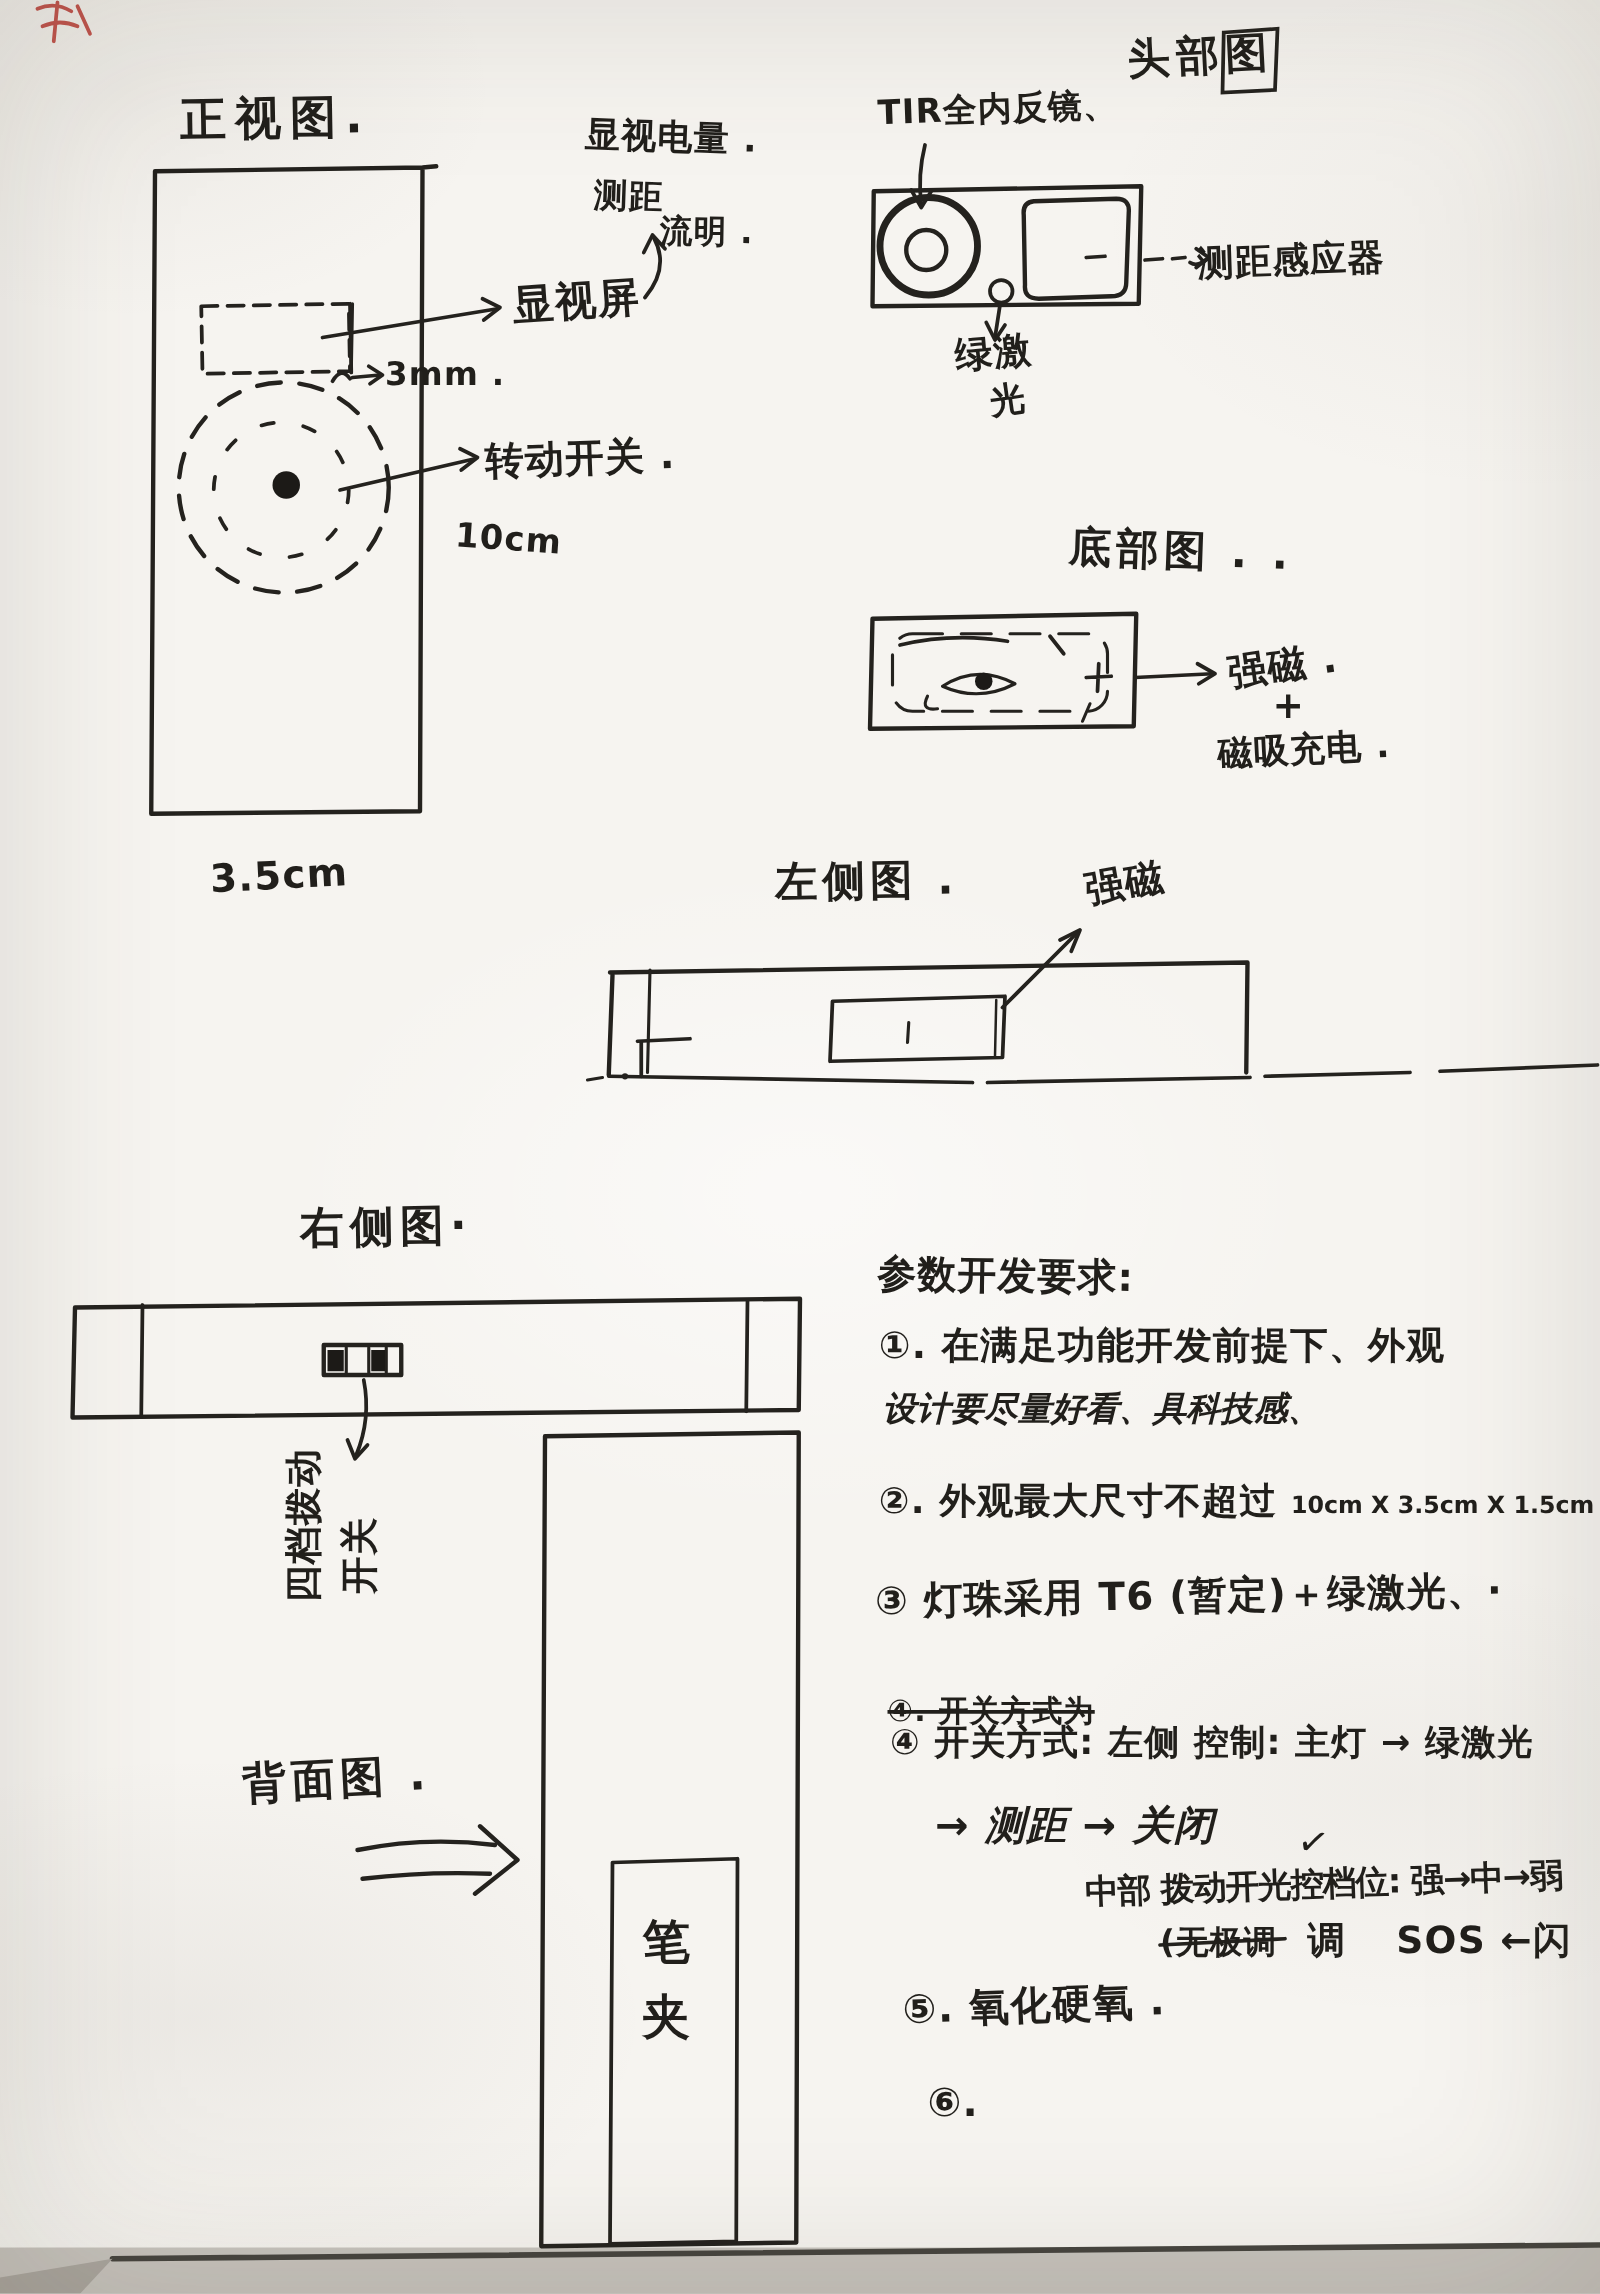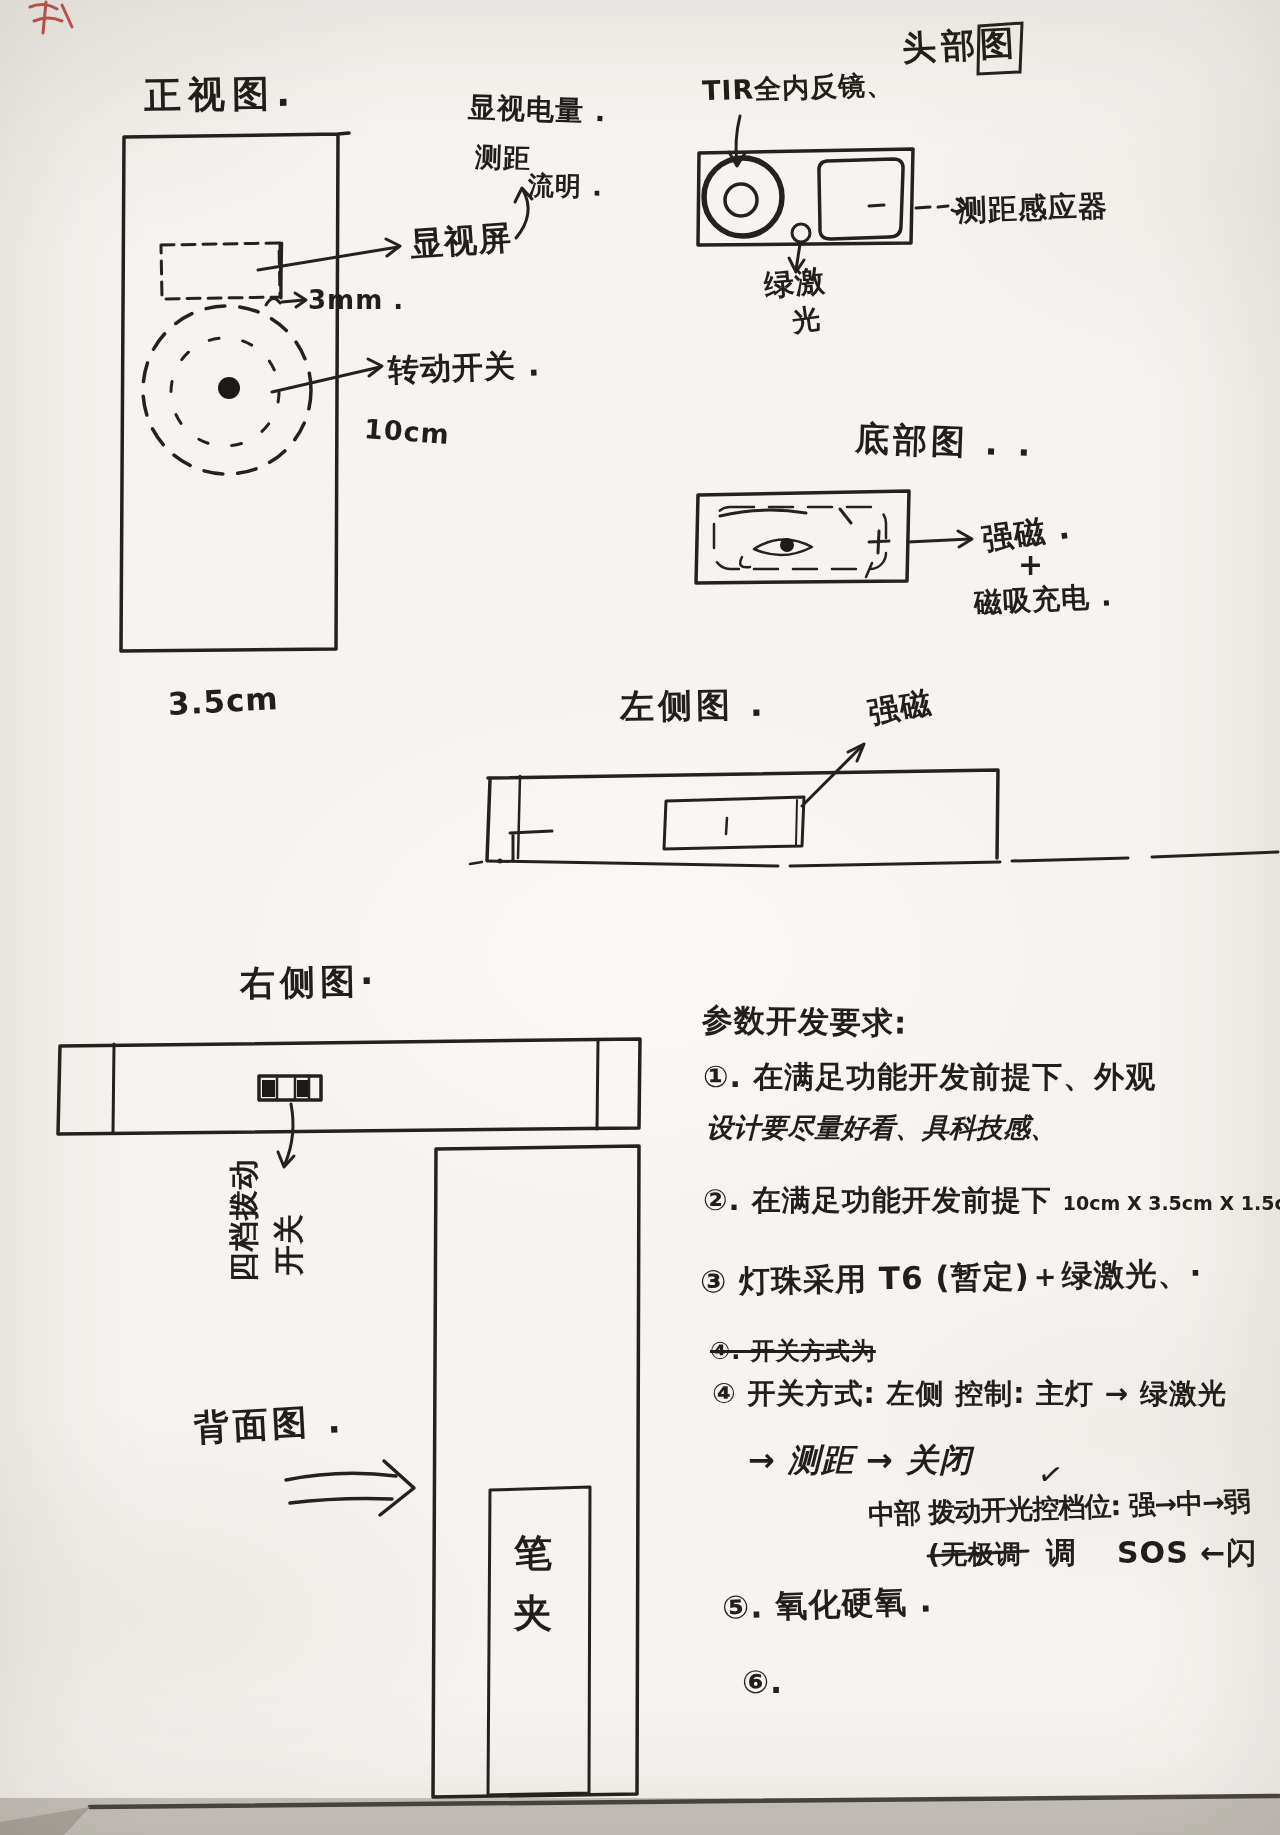--- a/index.html
+++ b/index.html
@@ -12,21 +12,21 @@
       radial-gradient(600px 380px at 50% 52%, rgba(255,255,255,.5), transparent 70%),
       radial-gradient(520px 300px at 12% 88%, rgba(110,100,88,.08), transparent 70%),
       radial-gradient(420px 260px at 88% 78%, rgba(110,100,88,.05), transparent 70%);
     font-family:"DejaVu Sans", sans-serif;
   }
   .vignette{position:absolute;inset:0;box-shadow:inset 0 0 150px rgba(70,60,45,.16);pointer-events:none;z-index:40;}
   .lbl{
     position:absolute;font-family:"DejaVu Sans", sans-serif;font-weight:600;
     color:#211f1b;white-space:nowrap;line-height:1.15;letter-spacing:1px;
   }
-  .struck{text-decoration:line-through;text-decoration-thickness:3px;}
+  .struck{text-decoration:line-through;text-decoration-thickness:3px;margin-top:18px;}
   svg.linework{position:absolute;left:0;top:0;z-index:5;}
   .lbl{z-index:10;}
   .table-band{position:absolute;left:0;top:1798px;width:1280px;height:37px;background:#c7c3bd;z-index:1;}
 </style>
 </head>
 <body>
 
 <div id="canvas">
 
   <div class="table-band"></div>
@@ -182,21 +182,21 @@
   <div class="lbl" style="left:194px;top:1404px;font-size:35px;letter-spacing:4px;transform:rotate(-3deg);">背面图 .</div>
   <div class="lbl" style="left:514px;top:1532px;font-size:38px;">笔</div>
   <div class="lbl" style="left:514px;top:1592px;font-size:38px;">夹</div>
 
   <div class="lbl" style="left:702px;top:1004px;font-size:31px;transform:rotate(1deg);">参数开发要求:</div>
 
   <div class="lbl" style="left:703px;top:1060px;font-size:30px;">①. 在满足功能开发前提下、外观</div>
   <div class="lbl" style="left:706px;top:1112px;font-size:27px;letter-spacing:0;font-style:italic;">设计要尽量好看、具科技感、</div>
 
   <div class="lbl" style="left:703px;top:1184px;font-size:29px;">
-    <span>②. 在满足功能开发前提下</span>
+    <span>②. 外观最大尺寸不超过</span>
     <span style="font-size:19px;letter-spacing:0;">10cm X 3.5cm X 1.5cm .</span>
   </div>
 
   <div class="lbl" style="left:700px;top:1260px;font-size:31px;transform:rotate(-1deg);">③ 灯珠采用 T6 (暂定)＋绿激光、·</div>
 
   <div class="lbl struck" style="left:710px;top:1338px;font-size:24px;">④. 开关方式为</div>
   <div class="lbl" style="left:712px;top:1378px;font-size:28px;">④ 开关方式: 左侧 控制: 主灯 → 绿激光</div>
   <div class="lbl" style="left:748px;top:1442px;font-size:32px;font-style:italic;">→ 测距 → 关闭</div>
   <div class="lbl" style="left:1038px;top:1458px;font-size:30px;transform:rotate(10deg);">✓</div>
   <div class="lbl" style="left:868px;top:1492px;font-size:27px;letter-spacing:-1px;transform:rotate(-2deg);">中部 拨动开光控档位: 强→中→弱</div>

